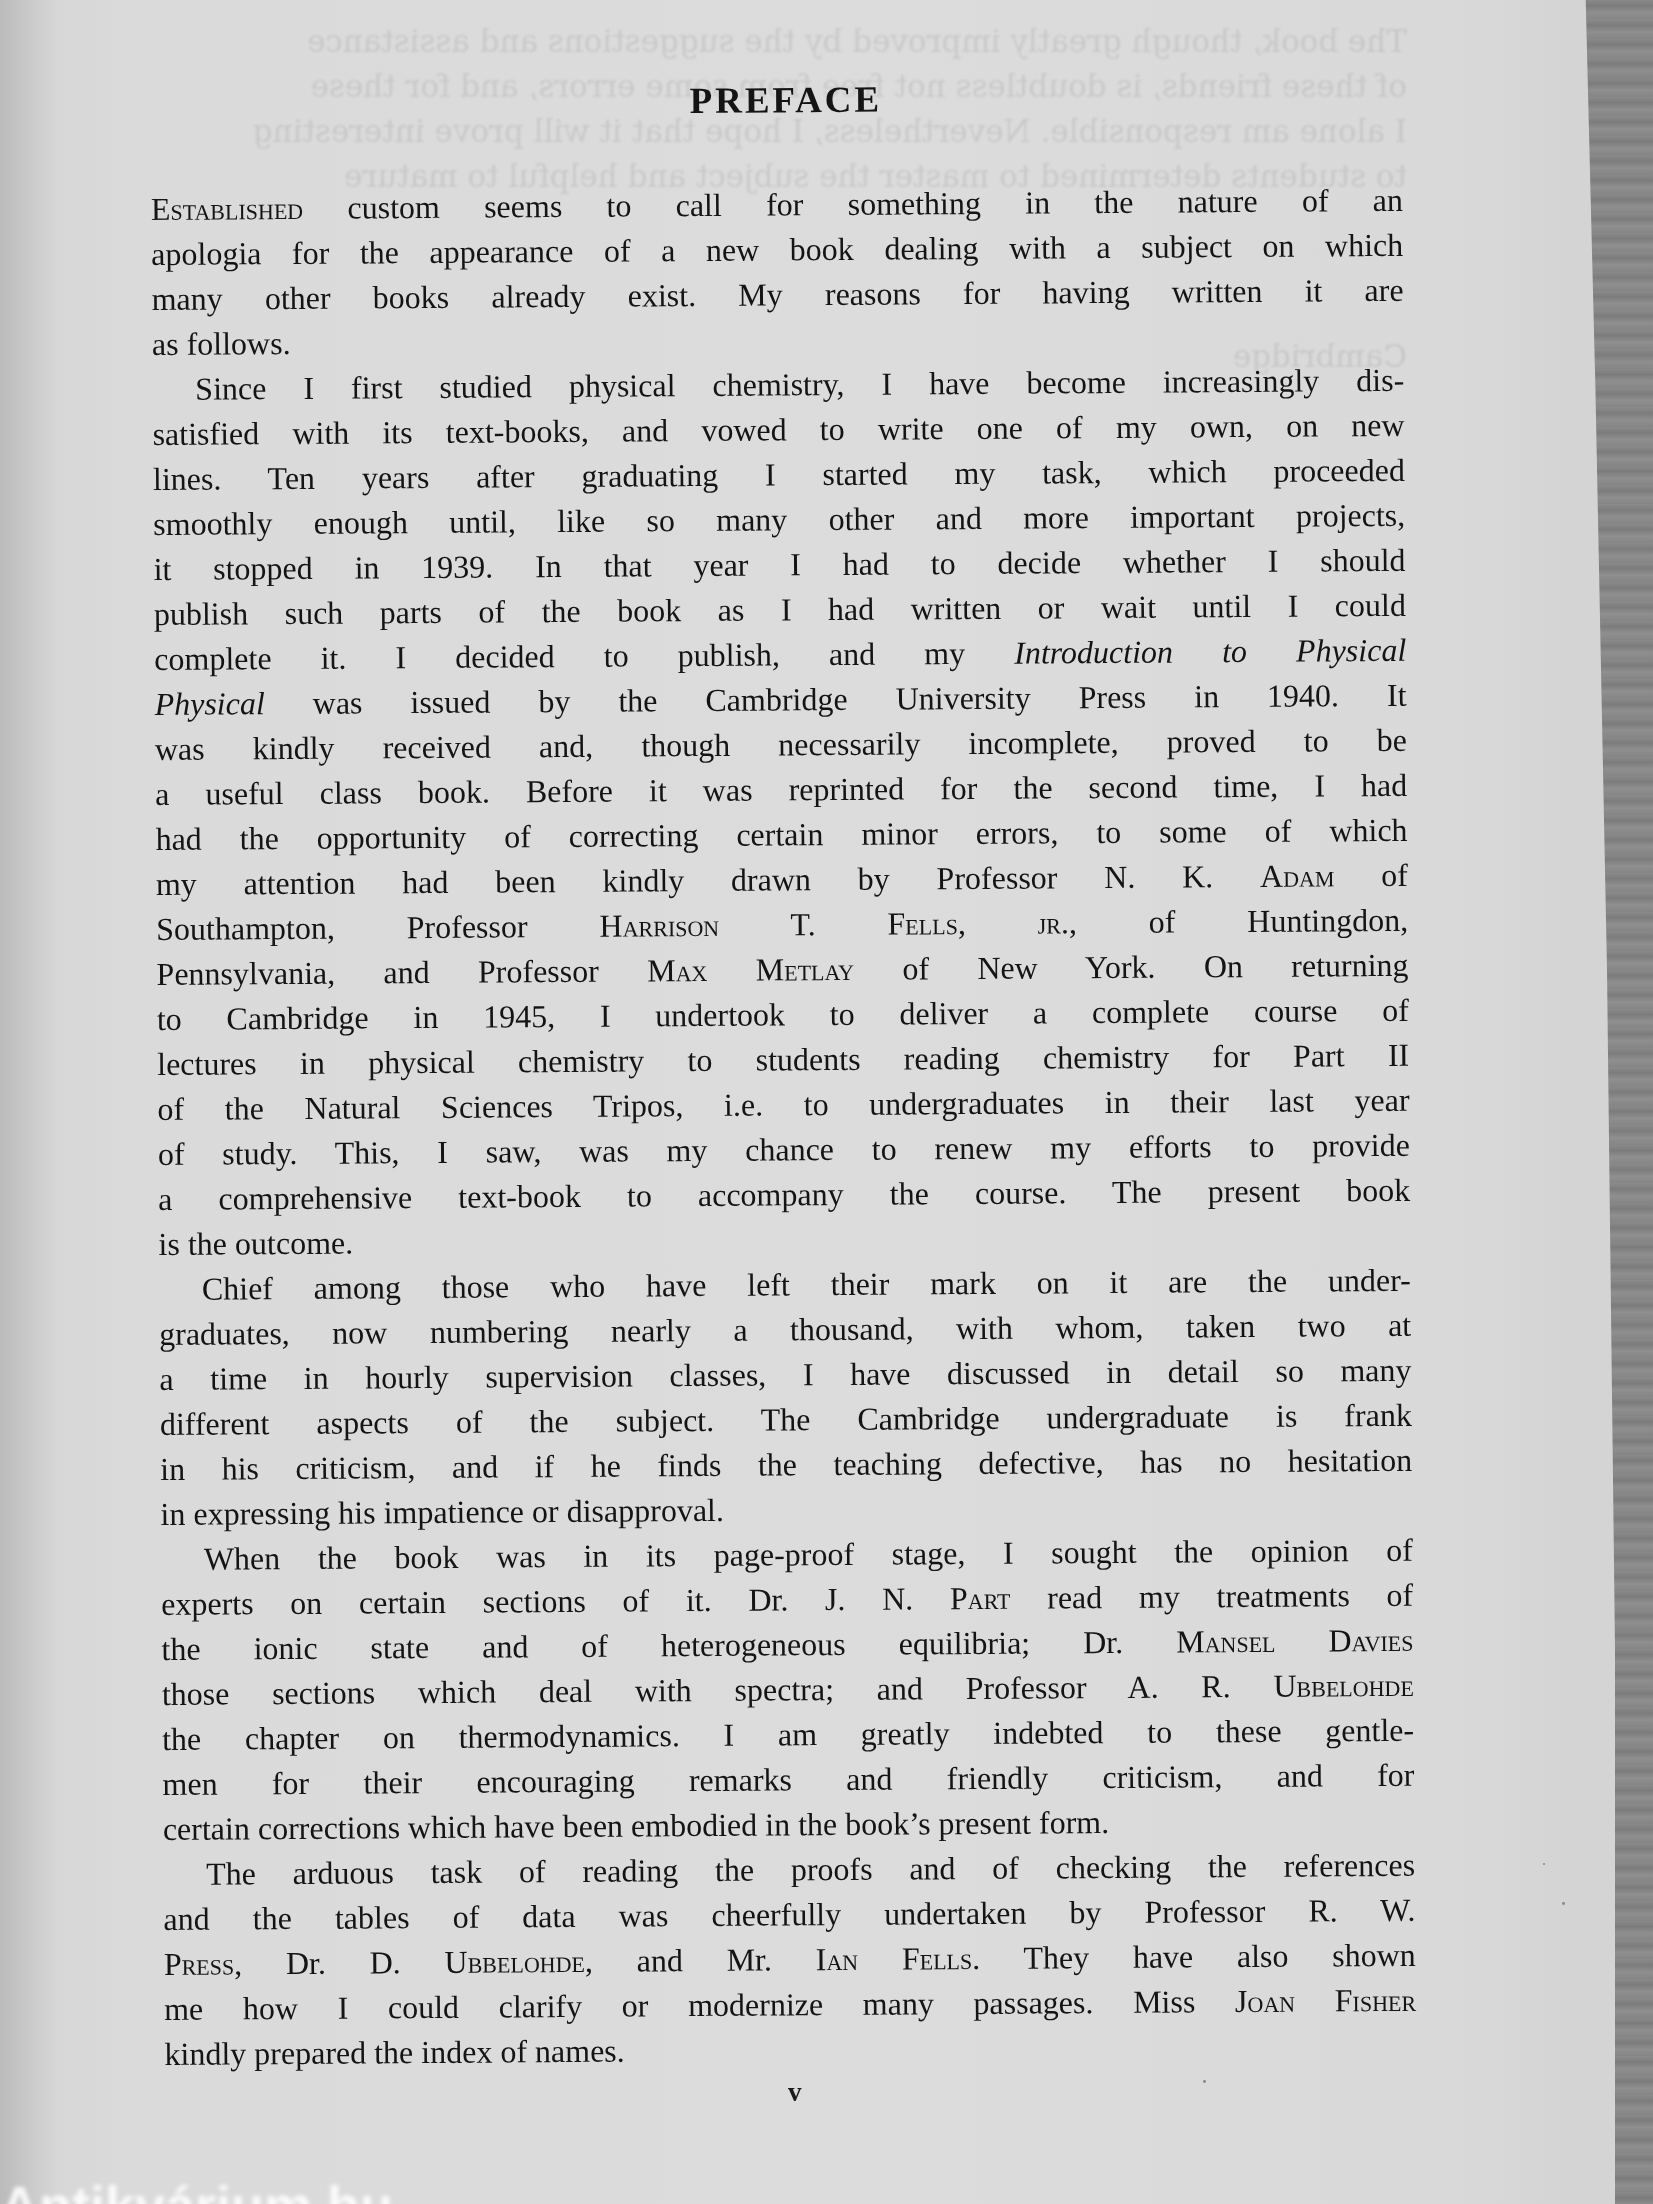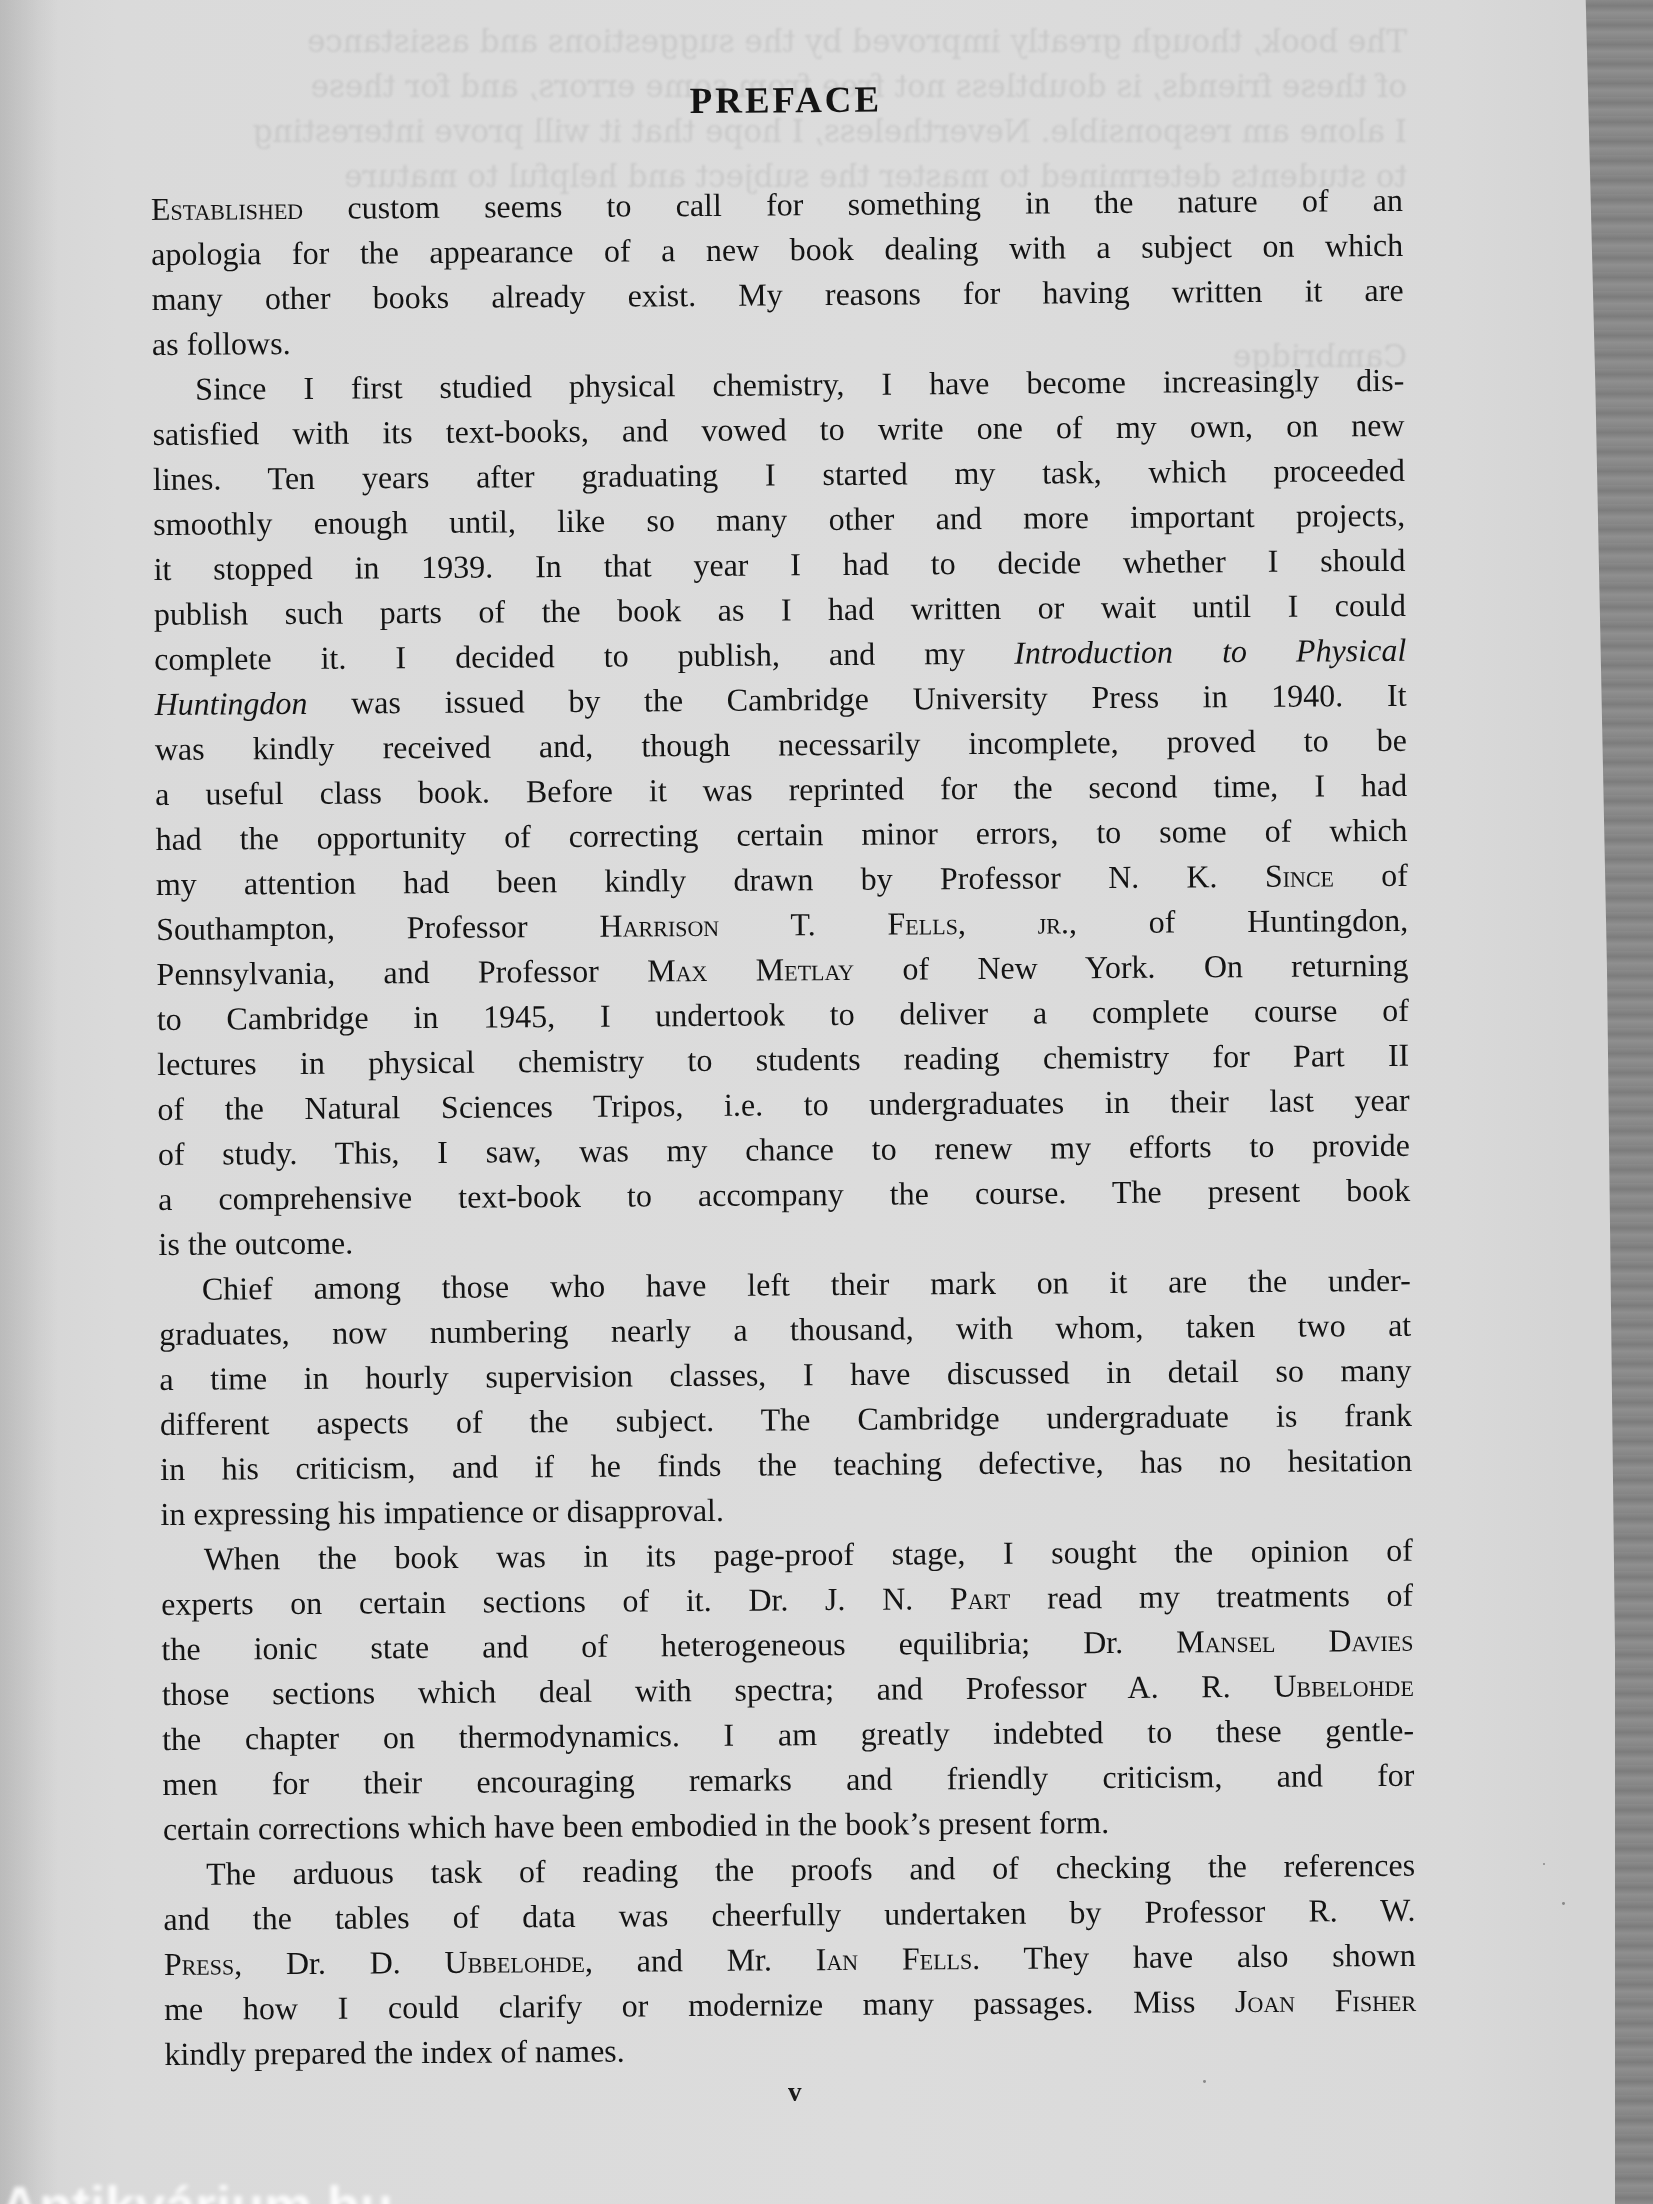--- a/index.html
+++ b/index.html
@@ -142,25 +142,25 @@
         <span class="line last"><span>as follows.</span></span>
       </p>
       <p class="para">
         <span class="line indent"><span>Since I first studied physical chemistry, I have become increasingly dis-</span></span>
         <span class="line"><span>satisfied with its text-books, and vowed to write one of my own, on new</span></span>
         <span class="line"><span>lines.  Ten years after graduating I started my task, which proceeded</span></span>
         <span class="line"><span>smoothly enough until, like so many other and more important projects,</span></span>
         <span class="line"><span>it stopped in 1939.  In that year I had to decide whether I should</span></span>
         <span class="line"><span>publish such parts of the book as I had written or wait until I could</span></span>
         <span class="line"><span>complete it.  I decided to publish, and my </span><span class="it">Introduction to Physical</span></span>
-        <span class="line"><span class="it">Huntingdon</span><span> was issued by the Cambridge University Press in 1940.  It</span></span>
+        <span class="line"><span class="it">Physical</span><span> was issued by the Cambridge University Press in 1940.  It</span></span>
         <span class="line"><span>was kindly received and, though necessarily incomplete, proved to be</span></span>
         <span class="line"><span>a useful class book.  Before it was reprinted for the second time, I had</span></span>
         <span class="line"><span>had the opportunity of correcting certain minor errors, to some of which</span></span>
-        <span class="line"><span>my attention had been kindly drawn by Professor N. K. </span><span class="sc">Since</span><span> of</span></span>
+        <span class="line"><span>my attention had been kindly drawn by Professor N. K. </span><span class="sc">Adam</span><span> of</span></span>
         <span class="line"><span>Southampton, Professor </span><span class="sc">Harrison</span><span> T. </span><span class="sc">Fells</span><span>, </span><span class="sc">jr.</span><span>, of Huntingdon,</span></span>
         <span class="line"><span>Pennsylvania, and Professor </span><span class="sc">Max Metlay</span><span> of New York.  On returning</span></span>
         <span class="line"><span>to Cambridge in 1945, I undertook to deliver a complete course of</span></span>
         <span class="line"><span>lectures in physical chemistry to students reading chemistry for Part II</span></span>
         <span class="line"><span>of the Natural Sciences Tripos, i.e. to undergraduates in their last year</span></span>
         <span class="line"><span>of study.  This, I saw, was my chance to renew my efforts to provide</span></span>
         <span class="line"><span>a comprehensive text-book to accompany the course.  The present book</span></span>
         <span class="line last"><span>is the outcome.</span></span>
       </p>
       <p class="para">

